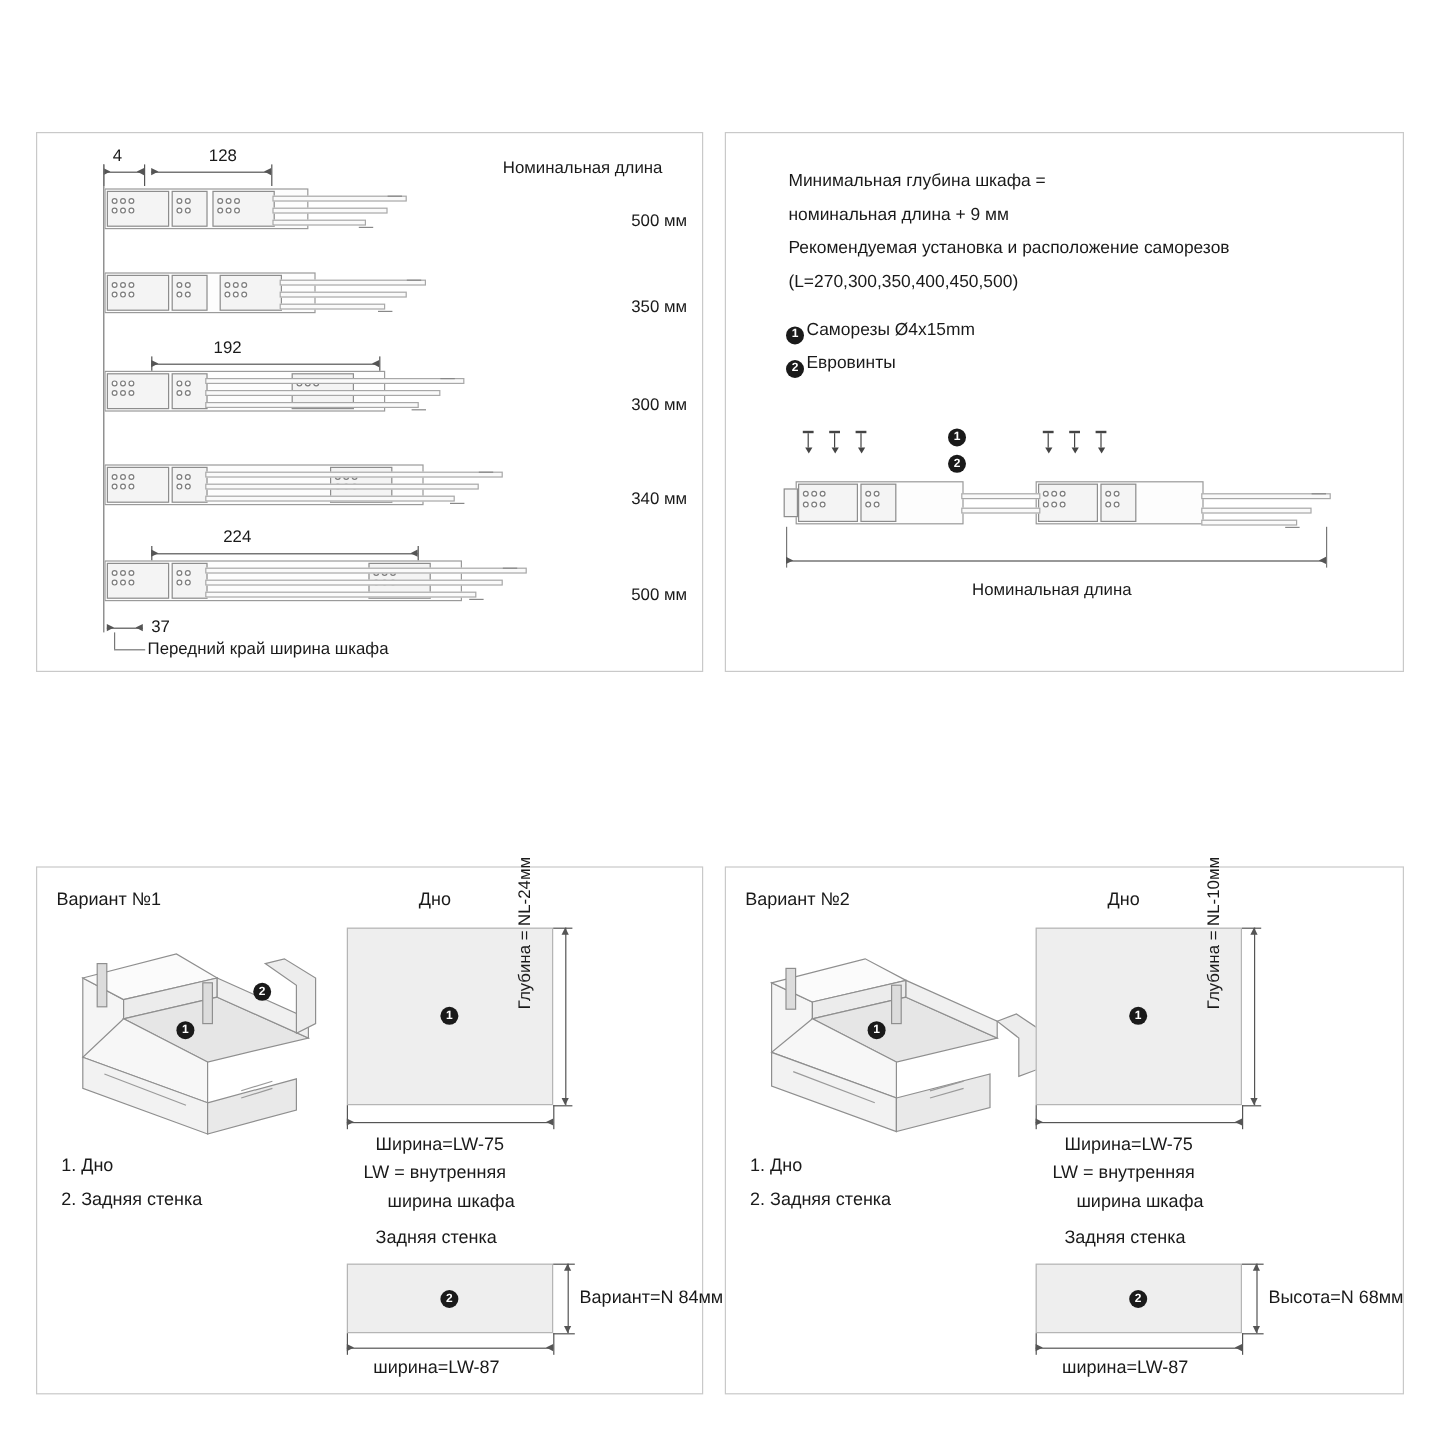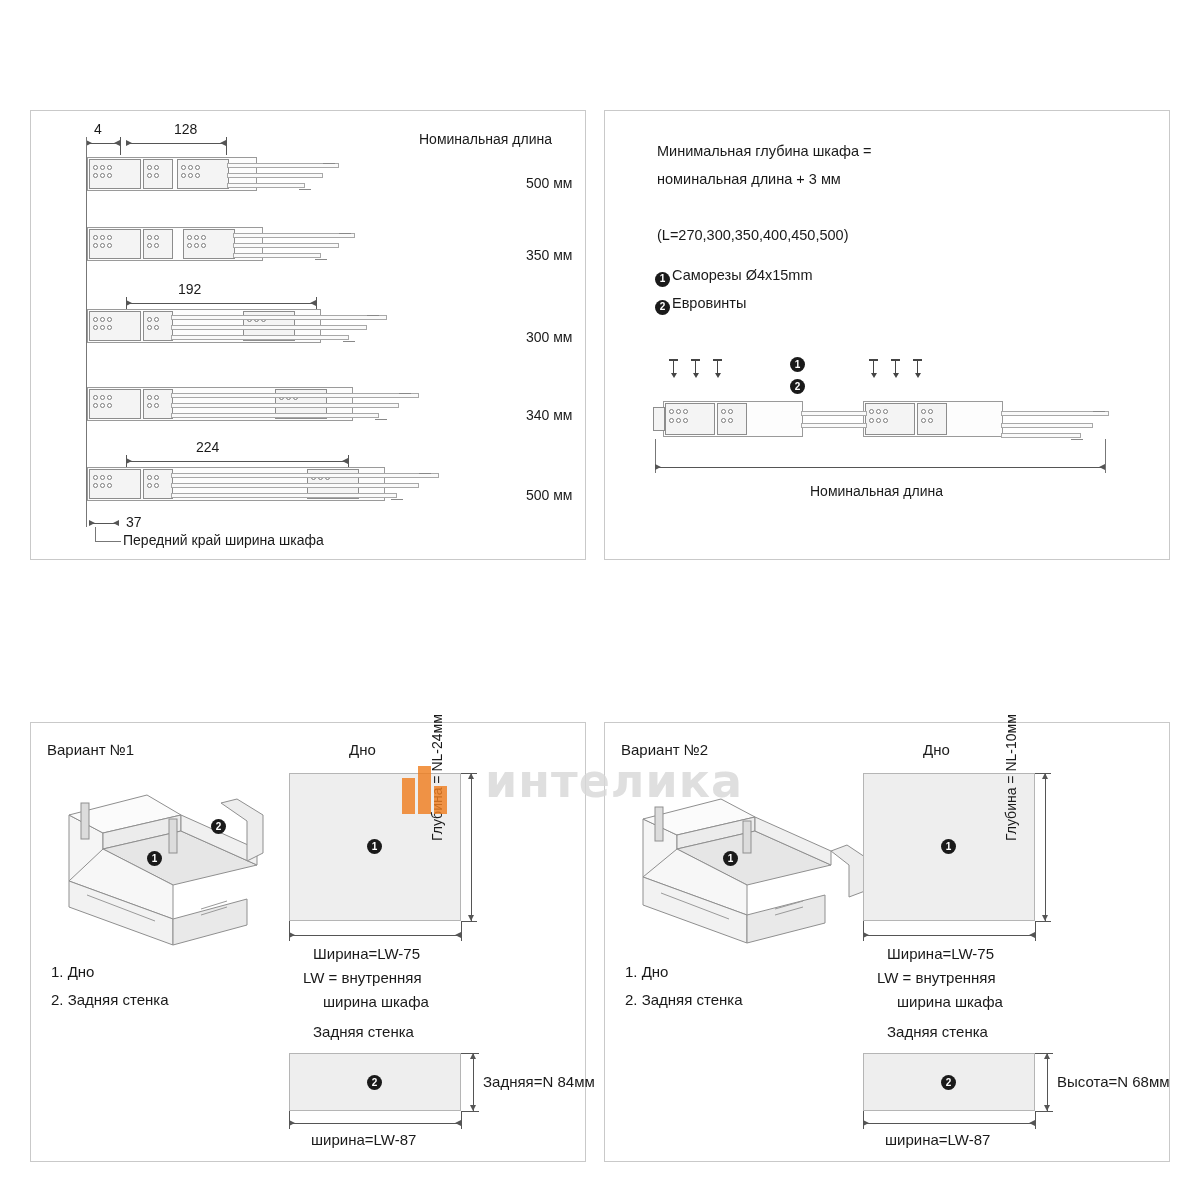--- a/index.html
+++ b/index.html
@@ -344,21 +344,21 @@
           <i></i>
         </div>
       <div class="rail-thin" style="left:140px; top:282px; width:248px;"></div>
       <div class="rail-thin" style="left:140px; top:292px; width:228px;"></div>
       <div class="rail-thin" style="left:140px; top:302px; width:208px;"></div>
       <div class="dimline" style="left:368px; top:282px; width:12px; background:#888;"></div>
       <div class="dimline" style="left:344px; top:308px; width:12px; background:#888;"></div>
     </div>
     <div class="lbl" style="left:495px; top:296px;">340 мм</div>
 
-    <div class="lbl" style="left:165px; top:328px;">224</div>
+    <div class="lbl" style="left:155px; top:328px;">224</div>
     <div class="dimline" style="left:95px; top:350px; width:222px;"></div>
     <div class="arrowR" style="left:95px; top:347px;"></div>
     <div class="arrowL" style="left:311px; top:347px;"></div>
     <div class="tick" style="left:95px; top:344px; height:16px;"></div>
     <div class="tick" style="left:317px; top:344px; height:16px;"></div>
 
     <div>
       <div class="rail" style="left:56px; top:356px; width:298px; height:34px;"></div>
       <div class="blockbody" style="left:58px; top:358px; width:52px; height:30px;"></div>
       <div class="blockbody" style="left:112px; top:358px; width:30px; height:30px;"></div>
@@ -404,21 +404,22 @@
     <div class="arrowL" style="left:82px; top:409px;"></div>
     <div class="lbl" style="left:95px; top:403px;">37</div>
     <div class="dimvert" style="left:64px; top:416px; height:14px; background:#777;"></div>
     <div class="dimline" style="left:64px; top:430px; width:26px; background:#777;"></div>
     <div class="lbl" style="left:92px; top:421px;">Передний край ширина шкафа</div>
   </div>
 
   <div class="panel" id="panel-drill-right">
 
     <div class="txtline" style="left:52px; top:32px;">Минимальная глубина шкафа =</div>
-    <div class="txtline" style="left:52px; top:60px;">номинальная длина + 3 мм</div>
+    <div class="txtline" style="left:52px; top:60px;">номинальная длина + 9 мм</div>
+    <div class="txtline" style="left:52px; top:88px;">Рекомендуемая установка и расположение саморезов</div>
     <div class="txtline" style="left:52px; top:116px;">(L=270,300,350,400,450,500)</div>
 
     <div style="position:absolute; left:50px; top:155px;">
       <span class="bullet">1</span><span class="txtline" style="position:static; margin-left:2px;">Саморезы  Ø4x15mm</span>
     </div>
     <div style="position:absolute; left:50px; top:183px;">
       <span class="bullet">2</span><span class="txtline" style="position:static; margin-left:2px;">Евровинты</span>
     </div>
 
     <div>
@@ -574,21 +575,21 @@
 
     <div class="lbl" style="left:282px; top:300px; font-size:15px;">Задняя стенка</div>
     <div class="gray-box" style="left:258px; top:330px; width:172px; height:58px;"></div>
     <div class="bullet-abs" style="left:336px; top:352px;">2</div>
 
     <div class="dimvert" style="left:442px; top:330px; height:58px;"></div>
     <div class="arrowU" style="left:439px; top:330px;"></div>
     <div class="arrowD" style="left:439px; top:382px;"></div>
     <div class="dimline" style="left:430px; top:330px; width:18px;"></div>
     <div class="dimline" style="left:430px; top:388px; width:18px;"></div>
-    <div class="lbl" style="left:452px; top:350px; font-size:15px;">Задняя=N 84мм</div>
+    <div class="lbl" style="left:452px; top:350px; font-size:15px;">Вариант=N 84мм</div>
 
     <div class="dimline" style="left:258px; top:400px; width:172px;"></div>
     <div class="arrowR" style="left:258px; top:397px;"></div>
     <div class="arrowL" style="left:424px; top:397px;"></div>
     <div class="dimvert" style="left:258px; top:388px; height:18px;"></div>
     <div class="dimvert" style="left:430px; top:388px; height:18px;"></div>
     <div class="lbl" style="left:280px; top:408px; font-size:15px;">ширина=LW-87</div>
   </div>
 
   <div class="panel" id="panel-variant-2">
@@ -651,22 +652,14 @@
     <div class="lbl" style="left:452px; top:350px; font-size:15px;">Высота=N 68мм</div>
 
     <div class="dimline" style="left:258px; top:400px; width:172px;"></div>
     <div class="arrowR" style="left:258px; top:397px;"></div>
     <div class="arrowL" style="left:424px; top:397px;"></div>
     <div class="dimvert" style="left:258px; top:388px; height:18px;"></div>
     <div class="dimvert" style="left:430px; top:388px; height:18px;"></div>
     <div class="lbl" style="left:280px; top:408px; font-size:15px;">ширина=LW-87</div>
   </div>
 
-  <div id="watermark">
-    <div class="wm-mark">
-      <div class="bar" style="left:2px; height:36px;"></div>
-      <div class="bar" style="left:18px; height:48px;"></div>
-      <div class="bar" style="left:34px; height:28px;"></div>
-    </div>
-    <div class="wm-text">интелика</div>
-  </div>
 
 </div>
 
 </body></html>

